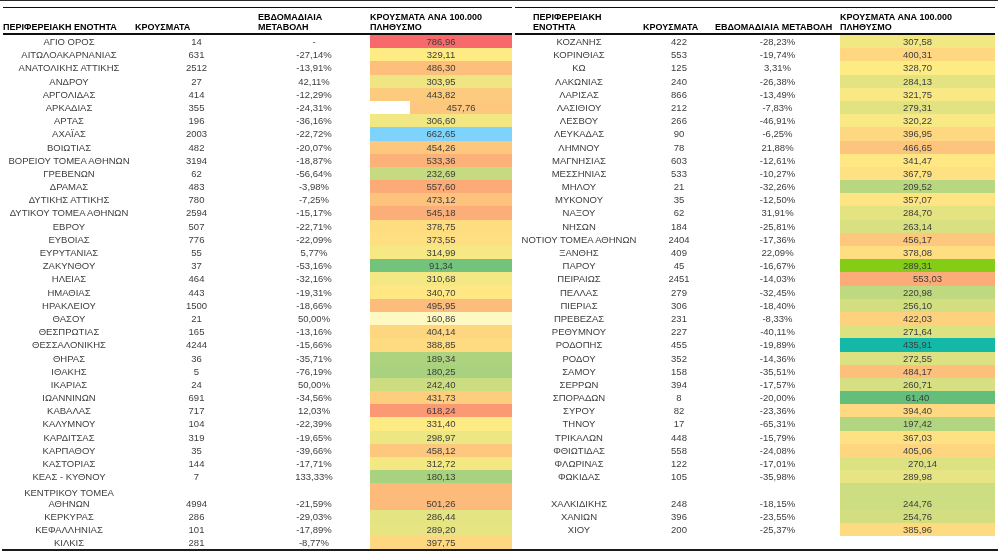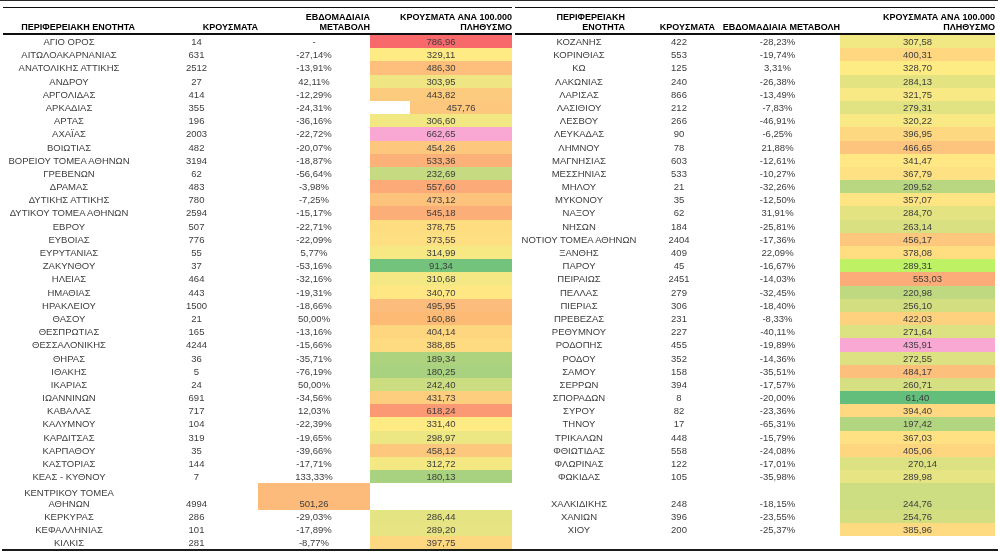--- a/index.html
+++ b/index.html
@@ -6,21 +6,21 @@
   .page{position:relative;width:1000px;height:554px;background:#fff;overflow:hidden;
         font-family:"Liberation Sans",sans-serif;}
   .rule-top{position:absolute;left:0;top:0;width:998px;height:1px;background:#2a2a2a;}
   .rule-bottom{position:absolute;left:2px;top:549px;width:996px;height:2px;background:#1c1c1c;}
   .table{position:absolute;top:7px;border-top:1px solid #0f0f0f;}
   .table.left{left:3px;width:509px;}
   .table.right{left:515px;width:480px;}
   .thead{display:grid;height:24px;border-bottom:2px solid #0f0f0f;align-items:end;padding-bottom:1px;}
   .left .thead,.left .row{grid-template-columns:132px 123px 112px 142px;}
   .right .thead,.right .row{grid-template-columns:128px 72px 125px 155px;}
-  .th{text-align:right;font-weight:bold;font-size:9px;line-height:10px;color:#000;}
+  .th{text-align:left;font-weight:bold;font-size:9px;line-height:10px;color:#000;}
   .left .th.c1{white-space:nowrap;}
   .right .th.c1{padding:0 18px;}
   .row{display:grid;height:13.2px;}
   .row.span2{height:26.4px;}
   .c{text-align:center;font-size:9.5px;line-height:13.2px;color:#3d3d3d;white-space:nowrap;}
   .row.span2 .c{line-height:11px;display:flex;align-items:flex-end;justify-content:center;
                 padding-bottom:1px;}
   .row.span2 .c.name{white-space:normal;max-width:112px;justify-self:center;text-align:center;}
 </style>
 </head>
@@ -76,21 +76,21 @@
         <div class="row">
           <div class="c name">ΑΡΤΑΣ</div>
           <div class="c num">196</div>
           <div class="c chg">-36,16%</div>
           <div class="c per" style="background: rgb(241, 231, 131);">306,60</div>
         </div>
         <div class="row">
           <div class="c name">ΑΧΑΪΑΣ</div>
           <div class="c num">2003</div>
           <div class="c chg">-22,72%</div>
-          <div class="c per" style="background: #f9a8d4;">662,65</div>
+          <div class="c per" style="background: #7dd3fc;">662,65</div>
         </div>
         <div class="row">
           <div class="c name">ΒΟΙΩΤΙΑΣ</div>
           <div class="c num">482</div>
           <div class="c chg">-20,07%</div>
           <div class="c per" style="background: rgb(253, 200, 125);">454,26</div>
         </div>
         <div class="row">
           <div class="c name">ΒΟΡΕΙΟΥ ΤΟΜΕΑ ΑΘΗΝΩΝ</div>
           <div class="c num">3194</div>
@@ -160,21 +160,21 @@
         <div class="row">
           <div class="c name">ΗΡΑΚΛΕΙΟΥ</div>
           <div class="c num">1500</div>
           <div class="c chg">-18,66%</div>
           <div class="c per" style="background: rgb(252, 188, 123);">495,95</div>
         </div>
         <div class="row">
           <div class="c name">ΘΑΣΟΥ</div>
           <div class="c num">21</div>
           <div class="c chg">50,00%</div>
-          <div class="c per" style="background: #fdba74;">160,86</div>
+          <div class="c per" style="background: #fef9c3;">160,86</div>
         </div>
         <div class="row">
           <div class="c name">ΘΕΣΠΡΩΤΙΑΣ</div>
           <div class="c num">165</div>
           <div class="c chg">-13,16%</div>
           <div class="c per" style="background: rgb(254, 214, 128);">404,14</div>
         </div>
         <div class="row">
           <div class="c name">ΘΕΣΣΑΛΟΝΙΚΗΣ</div>
           <div class="c num">4244</div>
@@ -237,20 +237,21 @@
         </div>
         <div class="row">
           <div class="c name">ΚΕΑΣ - ΚΥΘΝΟΥ</div>
           <div class="c num">7</div>
           <div class="c chg">133,33%</div>
           <div class="c per" style="background: rgb(168, 210, 127);">180,13</div>
         </div>
         <div class="row span2">
           <div class="c name">ΚΕΝΤΡΙΚΟΥ ΤΟΜΕΑ ΑΘΗΝΩΝ</div>
           <div class="c num">4994</div>
+          <div class="c chg">-21,59%</div>
           <div class="c per" style="background: rgb(252, 187, 123);">501,26</div>
         </div>
         <div class="row">
           <div class="c name">ΚΕΡΚΥΡΑΣ</div>
           <div class="c num">286</div>
           <div class="c chg">-29,03%</div>
           <div class="c per" style="background: rgb(229, 228, 131);">286,44</div>
         </div>
         <div class="row">
           <div class="c name">ΚΕΦΑΛΛΗΝΙΑΣ</div>
@@ -374,21 +375,21 @@
         <div class="row">
           <div class="c name">ΞΑΝΘΗΣ</div>
           <div class="c num">409</div>
           <div class="c chg">22,09%</div>
           <div class="c per" style="background: rgb(254, 222, 129);">378,08</div>
         </div>
         <div class="row">
           <div class="c name">ΠΑΡΟΥ</div>
           <div class="c num">45</div>
           <div class="c chg">-16,67%</div>
-          <div class="c per" style="background: #bef264;">289,31</div>
+          <div class="c per" style="background: #84cc16;">289,31</div>
         </div>
         <div class="row">
           <div class="c name">ΠΕΙΡΑΙΩΣ</div>
           <div class="c num">2451</div>
           <div class="c chg">-14,03%</div>
           <div class="c per" style="background: rgb(252, 172, 120); padding-left: 20px;">553,03</div>
         </div>
         <div class="row">
           <div class="c name">ΠΕΛΛΑΣ</div>
           <div class="c num">279</div>
@@ -410,21 +411,21 @@
         <div class="row">
           <div class="c name">ΡΕΘΥΜΝΟΥ</div>
           <div class="c num">227</div>
           <div class="c chg">-40,11%</div>
           <div class="c per" style="background: rgb(220, 225, 130);">271,64</div>
         </div>
         <div class="row">
           <div class="c name">ΡΟΔΟΠΗΣ</div>
           <div class="c num">455</div>
           <div class="c chg">-19,89%</div>
-          <div class="c per" style="background: #f9a8d4;">435,91</div>
+          <div class="c per" style="background: #14b8a6;">435,91</div>
         </div>
         <div class="row">
           <div class="c name">ΡΟΔΟΥ</div>
           <div class="c num">352</div>
           <div class="c chg">-14,36%</div>
           <div class="c per" style="background: rgb(221, 225, 130);">272,55</div>
         </div>
         <div class="row">
           <div class="c name">ΣΑΜΟΥ</div>
           <div class="c num">158</div>

